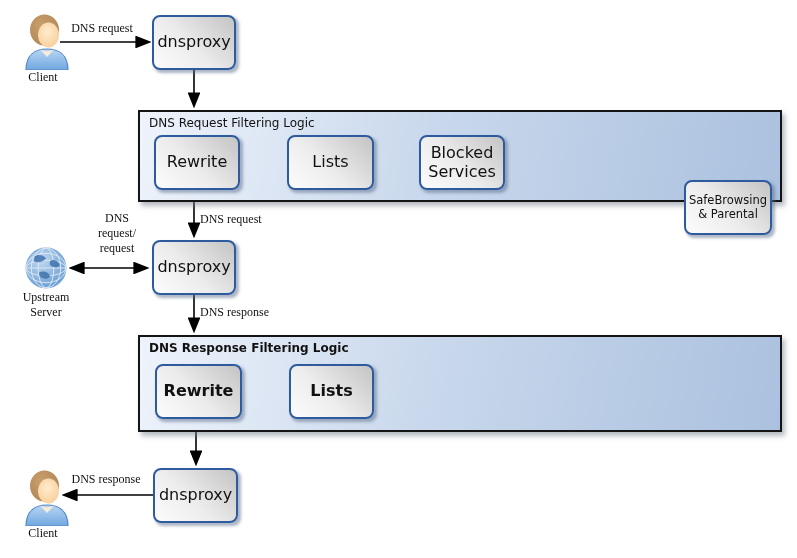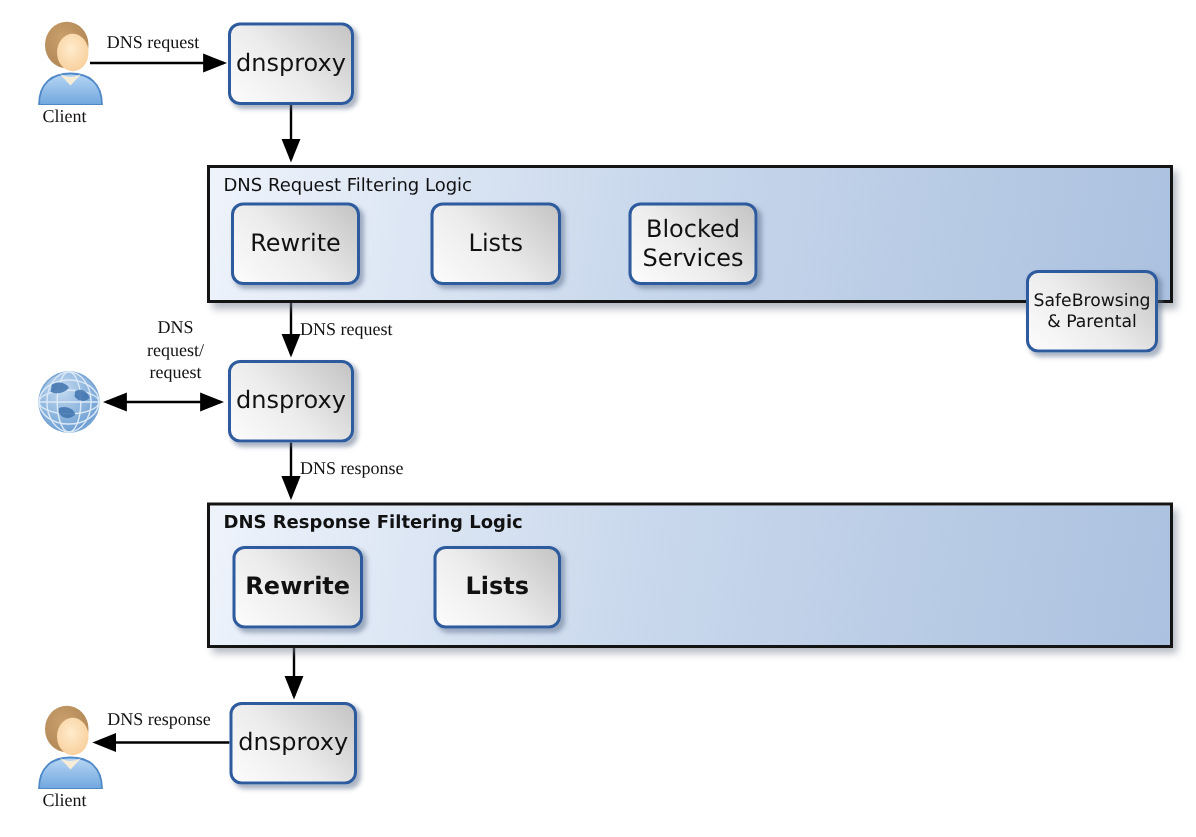--- a/index.html
+++ b/index.html
@@ -109,20 +109,21 @@
       <ellipse cx="20" cy="20" rx="19" ry="7.5" fill="none" stroke="#dce9f6" stroke-width="0.9"></ellipse>
       <ellipse cx="20" cy="20" rx="19" ry="14" fill="none" stroke="#dce9f6" stroke-width="0.9"></ellipse>
       <ellipse cx="20" cy="20" rx="7.5" ry="19" fill="none" stroke="#dce9f6" stroke-width="0.9"></ellipse>
       <ellipse cx="20" cy="20" rx="14" ry="19" fill="none" stroke="#dce9f6" stroke-width="0.9"></ellipse>
       <line x1="1" y1="20" x2="39" y2="20" stroke="#dce9f6" stroke-width="0.9"></line>
       <path d="M9,9 C13,6.5 18,7.5 20,11 C17,14.5 11.5,15.5 8.5,13.5 Z" fill="#3e72ad" opacity="0.85"></path>
       <path d="M24,13 C28,11 32,13.5 33,17.5 C30,20.5 25.5,19.5 23.5,16.5 Z" fill="#3e72ad" opacity="0.85"></path>
       <path d="M13.5,24 C17.5,22 23,24 24,28 C21,31.5 15.5,30.5 13.5,27 Z" fill="#3e72ad" opacity="0.85"></path>
     </svg>
   </div>
+  <div class="lbl center" style="left:11px;top:290px;width:70px;">Upstream Server</div>
 
   <div class="node" style="left:152px;top:240px;width:84px;height:55px;">dnsproxy</div>
 
   <div class="lbl" style="left:200px;top:305px;">DNS response</div>
 
   <div class="container" style="left:138px;top:335px;width:644px;height:97px;font-weight:bold;">
     <div class="container-title">DNS Response Filtering Logic</div>
     <div class="node" style="left:15px;top:27px;width:87px;height:55px;">Rewrite</div>
     <div class="node" style="left:149px;top:27px;width:85px;height:55px;">Lists</div>
   </div>

